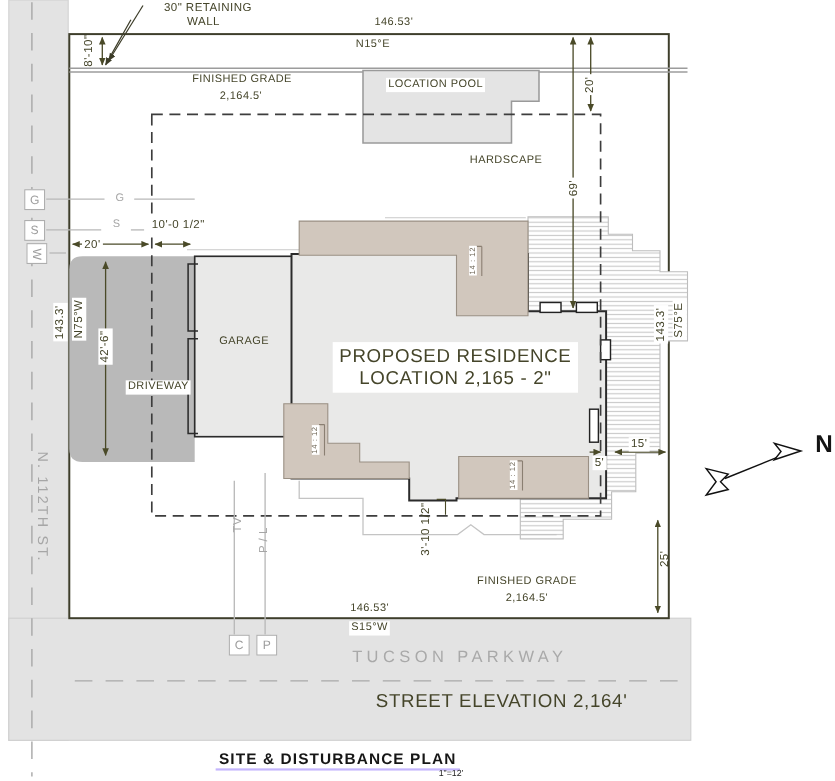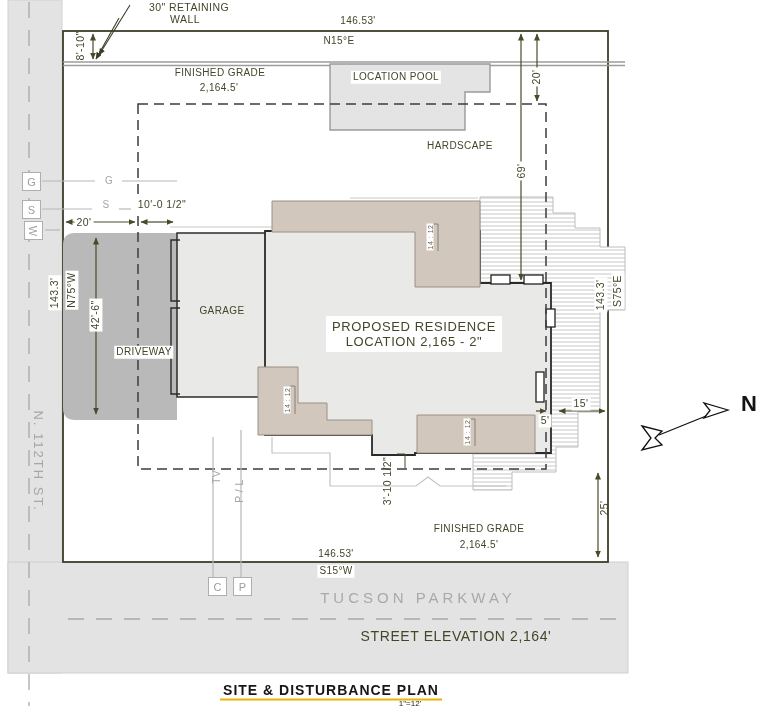--- a/index.html
+++ b/index.html
@@ -13,30 +13,30 @@
   .lbl.rot90{transform:translate(-50%,-50%) rotate(90deg);}
   .lbl.gray{color:#a6a6a6;}
   .lbl.big{font-size:10px;}
   .pitch{position:absolute;white-space:nowrap;color:#6b6353;font-size:7px;background:#fff;
          padding:0 1px;transform:translate(-50%,-50%) rotate(-90deg);letter-spacing:.5px;}
   .ubox{position:absolute;width:17px;height:17px;background:#fff;border:1.4px solid #aeaeae;
         color:#9d9d9d;font-size:11px;display:flex;align-items:center;justify-content:center;}
   .ubox .rotW{transform:rotate(90deg);display:block;}
   #street-left-name{font-size:13px;letter-spacing:2px;}
   #tucson{font-size:15px;letter-spacing:4px;color:#a9a9a9;}
-  #street-elev{font-size:14px;letter-spacing:.6px;}
+  #street-elev{font-size:17px;letter-spacing:.6px;}
   #north-n{font-size:22px;font-weight:600;color:#141414;letter-spacing:0;}
   #residence-label{position:absolute;left:414px;top:334px;transform:translate(-50%,-50%);
-      background:#fff;padding:3px 6px;text-align:center;color:#45452a;font-size:13px;letter-spacing:.6px;}
+      background:#fff;padding:3px 6px;text-align:center;color:#45452a;font-size:17px;letter-spacing:.6px;}
   #watermark{position:absolute;left:25px;top:630px;font-size:47px;color:#d5d5d5;font-weight:400;
       letter-spacing:1px;text-shadow:-1px -1px 1px #ffffff,2px 3px 4px rgba(110,110,110,.55);}
   #watermark sup{font-size:15px;}
-  #plan-title{position:absolute;left:331px;top:691px;transform:translate(-50%,-50%);
+  #plan-title{position:absolute;left:307px;top:691px;transform:translate(-50%,-50%);
       color:#161616;font-size:14px;font-weight:600;letter-spacing:1px;
-      border-bottom:2px solid #eab308;padding:0 3px 1px;}
+      border-bottom:2px solid #c4b5fd;padding:0 3px 1px;}
   #plan-scale{position:absolute;left:410px;top:703px;transform:translate(-50%,-50%);
       color:#222;font-size:8px;}
 </style>
 </head>
 <body>
 
 <div id="canvas">
 
 <svg width="759" height="710" viewBox="0 0 759 710">
   <defs>

